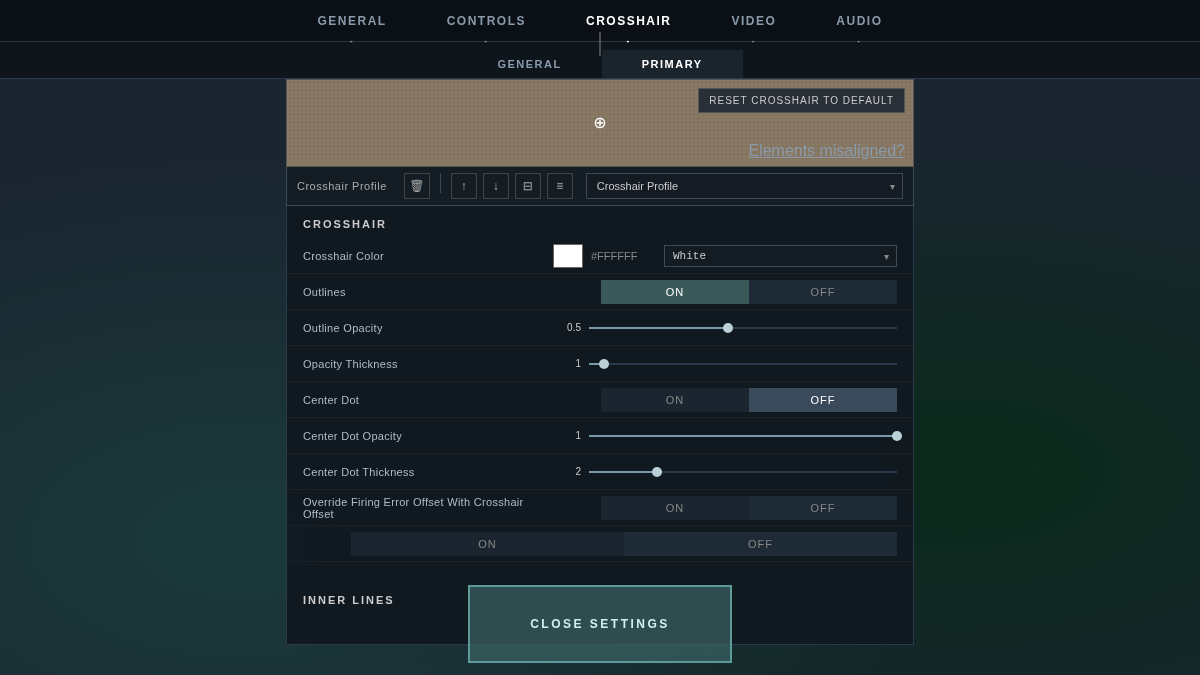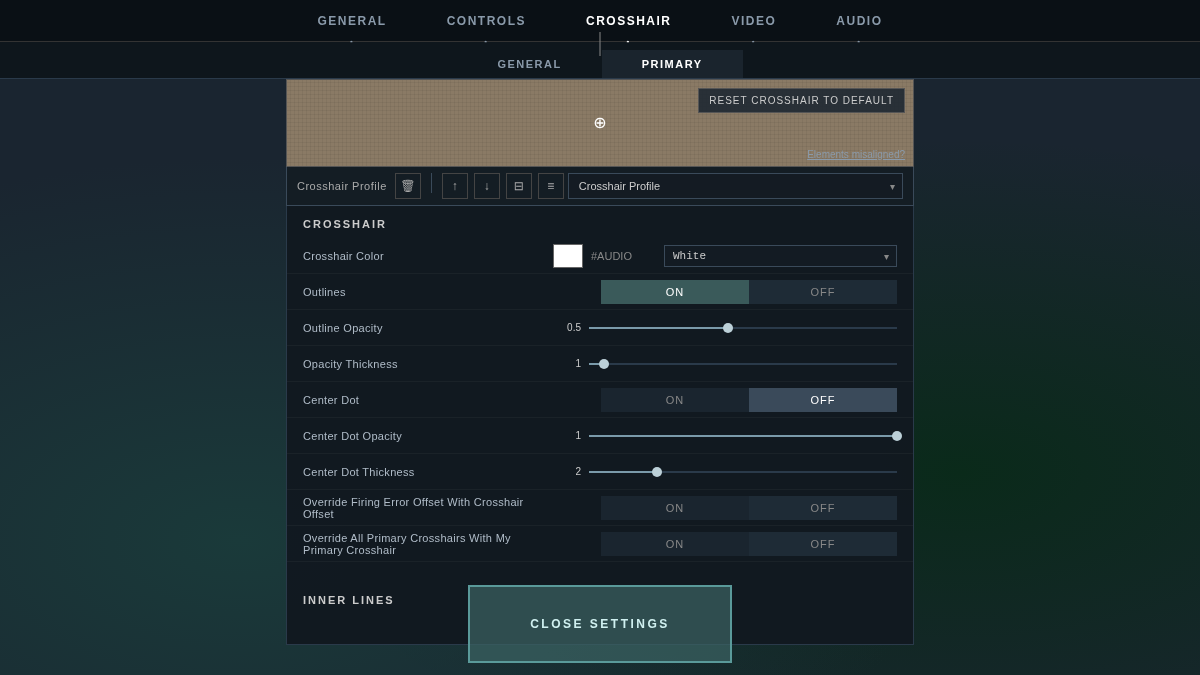--- a/index.html
+++ b/index.html
@@ -118,37 +118,37 @@
       font-size: 10px;
       letter-spacing: 1px;
       padding: 6px 10px;
       cursor: pointer;
       text-transform: uppercase;
     }
     .misaligned-text {
       position: absolute;
       right: 8px;
       bottom: 6px;
-      font-size: 10px;
+      font-size: 16px;
       color: #8a9aaa;
       text-decoration: underline;
       cursor: pointer;
     }
 
     
     .profile-row {
       width: 628px;
       margin: 0 auto;
       background: rgba(20, 28, 36, 0.95);
       border: 1px solid #3a4a5a;
       border-top: none;
       display: flex;
       align-items: center;
       padding: 6px 10px;
-      gap: 4px;
+      gap: 13px;
     }
     .profile-label {
       font-size: 11px;
       color: #aaa;
       flex: 0 0 auto;
       letter-spacing: 0.5px;
     }
     .profile-icons {
       display: flex;
       gap: 6px;
@@ -424,21 +424,21 @@
   </div>
 
   <div class="settings-panel">
 
     <div class="section-header">CROSSHAIR</div>
 
     <div class="setting-row">
       <span class="setting-label">Crosshair Color</span>
       <div class="setting-control">
         <div class="color-swatch"></div>
-        <span class="color-hex">#AUDIO</span>
+        <span class="color-hex">#FFFFFF</span>
         <div class="color-select-wrapper">
           <select class="color-select">
             <option>White</option>
             <option>Green</option>
             <option>Yellow</option>
             <option>Cyan</option>
           </select>
           <span class="select-arrow">▾</span>
         </div>
       </div>
@@ -520,21 +520,20 @@
       <span class="setting-label">Override Firing Error Offset With Crosshair Offset</span>
       <div class="setting-control">
         <div class="toggle-group">
           <button class="toggle-btn on-inactive">On</button>
           <button class="toggle-btn off-inactive">Off</button>
         </div>
       </div>
     </div>
 
     <div class="setting-row">
-      <span class="setting-label">Override All Primary Crosshairs With My Primary Crosshair</span>
       <div class="setting-control">
         <div class="toggle-group">
           <button class="toggle-btn on-inactive">On</button>
           <button class="toggle-btn off-inactive">Off</button>
         </div>
       </div>
     </div>
 
     <div style="height: 20px;"></div>
 

